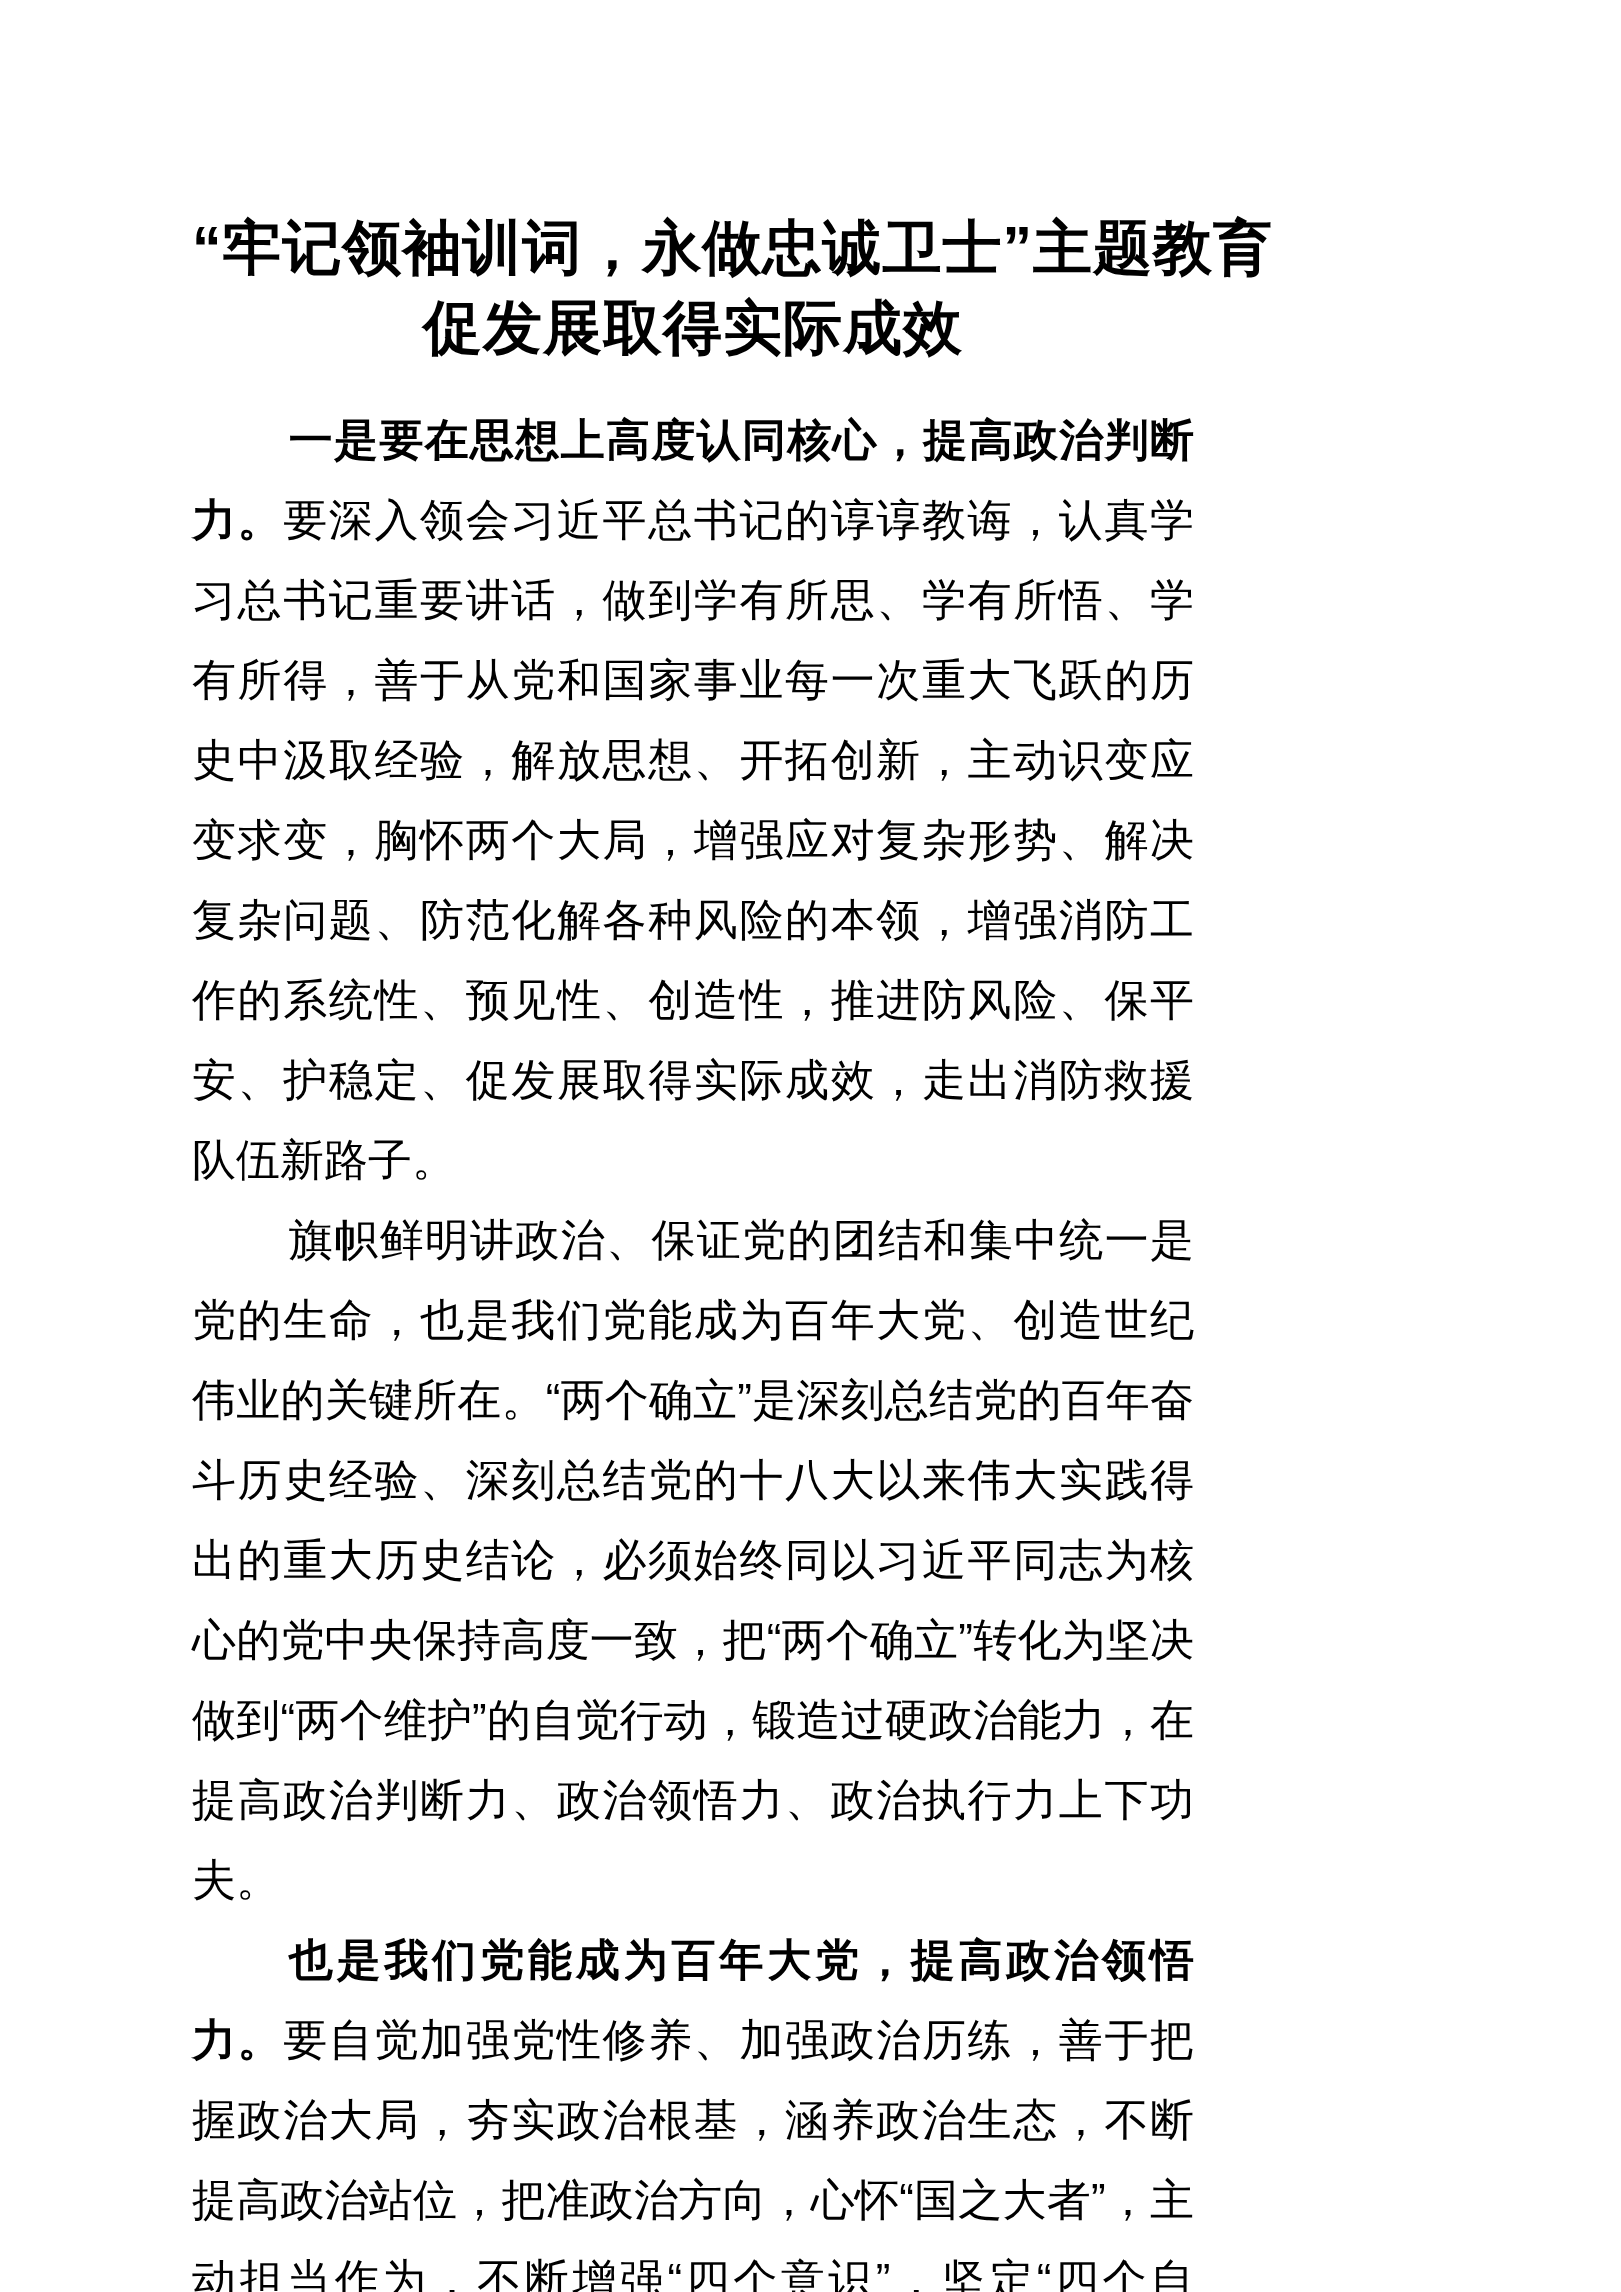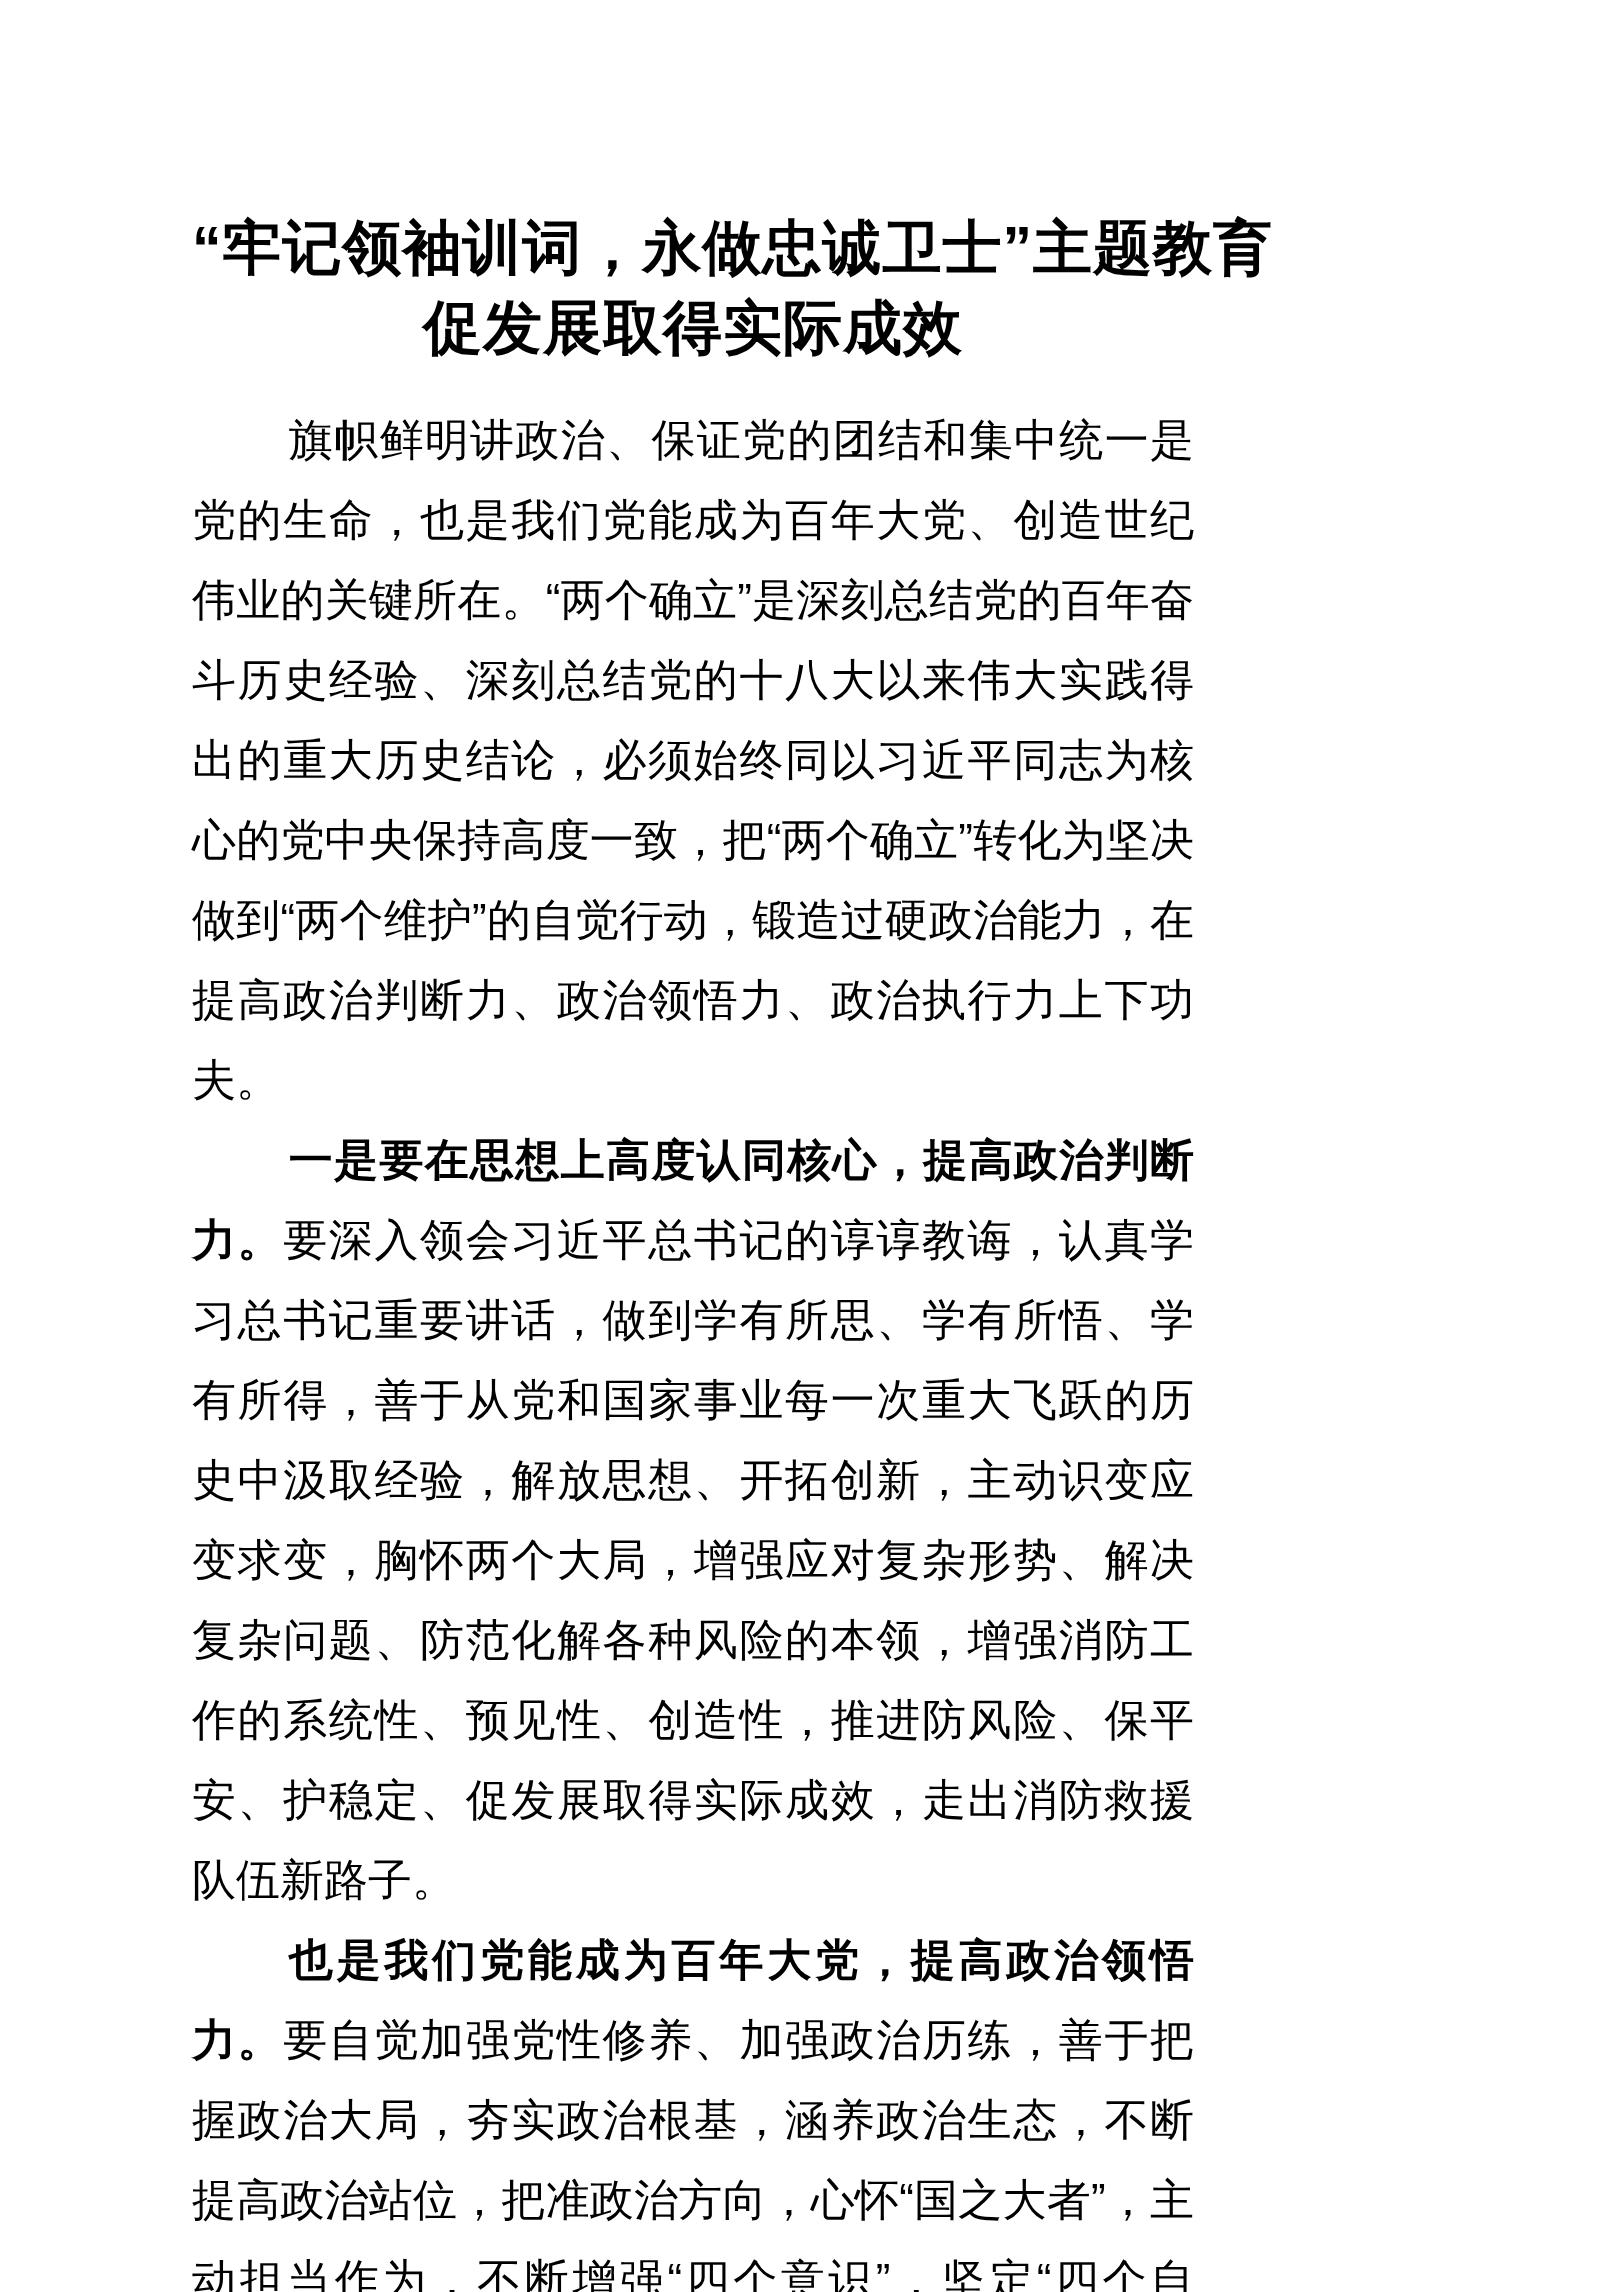--- a/index.html
+++ b/index.html
@@ -48,20 +48,20 @@
 </head>
 <body>
 
 <div class="page">
   <div class="doc-title">
     <span class="title-line">“牢记领袖训词，永做忠诚卫士”主题教育</span>
     <span class="title-line">促发展取得实际成效</span>
   </div>
 
   <div class="doc-body">
+    <p class="para"><strong class="lead">一是要在思想上高度认同核心，提高政治判断力。</strong><span>要深入领会习近平总书记的谆谆教诲，认真学习总书记重要讲话，做到学有所思、学有所悟、学有所得，善于从党和国家事业每一次重大飞跃的历史中汲取经验，解放思想、开拓创新，主动识变应变求变，胸怀两个大局，增强应对复杂形势、解决复杂问题、防范化解各种风险的本领，增强消防工作的系统性、预见性、创造性，推进防风险、保平安、护稳定、促发展取得实际成效，走出消防救援队伍新路子。</span></p>
+
     <p class="para"><strong class="lead"></strong><span>旗帜鲜明讲政治、保证党的团结和集中统一是党的生命，也是我们党能成为百年大党、创造世纪伟业的关键所在。“两个确立”是深刻总结党的百年奋斗历史经验、深刻总结党的十八大以来伟大实践得出的重大历史结论，必须始终同以习近平同志为核心的党中央保持高度一致，把“两个确立”转化为坚决做到“两个维护”的自觉行动，锻造过硬政治能力，在提高政治判断力、政治领悟力、政治执行力上下功夫。</span></p>
-
-    <p class="para"><strong class="lead">一是要在思想上高度认同核心，提高政治判断力。</strong><span>要深入领会习近平总书记的谆谆教诲，认真学习总书记重要讲话，做到学有所思、学有所悟、学有所得，善于从党和国家事业每一次重大飞跃的历史中汲取经验，解放思想、开拓创新，主动识变应变求变，胸怀两个大局，增强应对复杂形势、解决复杂问题、防范化解各种风险的本领，增强消防工作的系统性、预见性、创造性，推进防风险、保平安、护稳定、促发展取得实际成效，走出消防救援队伍新路子。</span></p>
 
     <p class="para"><strong class="lead">也是我们党能成为百年大党，提高政治领悟力。</strong><span>要自觉加强党性修养、加强政治历练，善于把握政治大局，夯实政治根基，涵养政治生态，不断提高政治站位，把准政治方向，心怀“国之大者”，主动担当作为，不断增强“四个意识”，坚定“四个自信”，坚决做到“两个维护”，始终在政治立场、政治方向、政治原则、政治道路上同以习近平同志为核心的党中央保持高度一致，为落实好党</span></p>
   </div>
 </div>
 
 
 </body></html>

